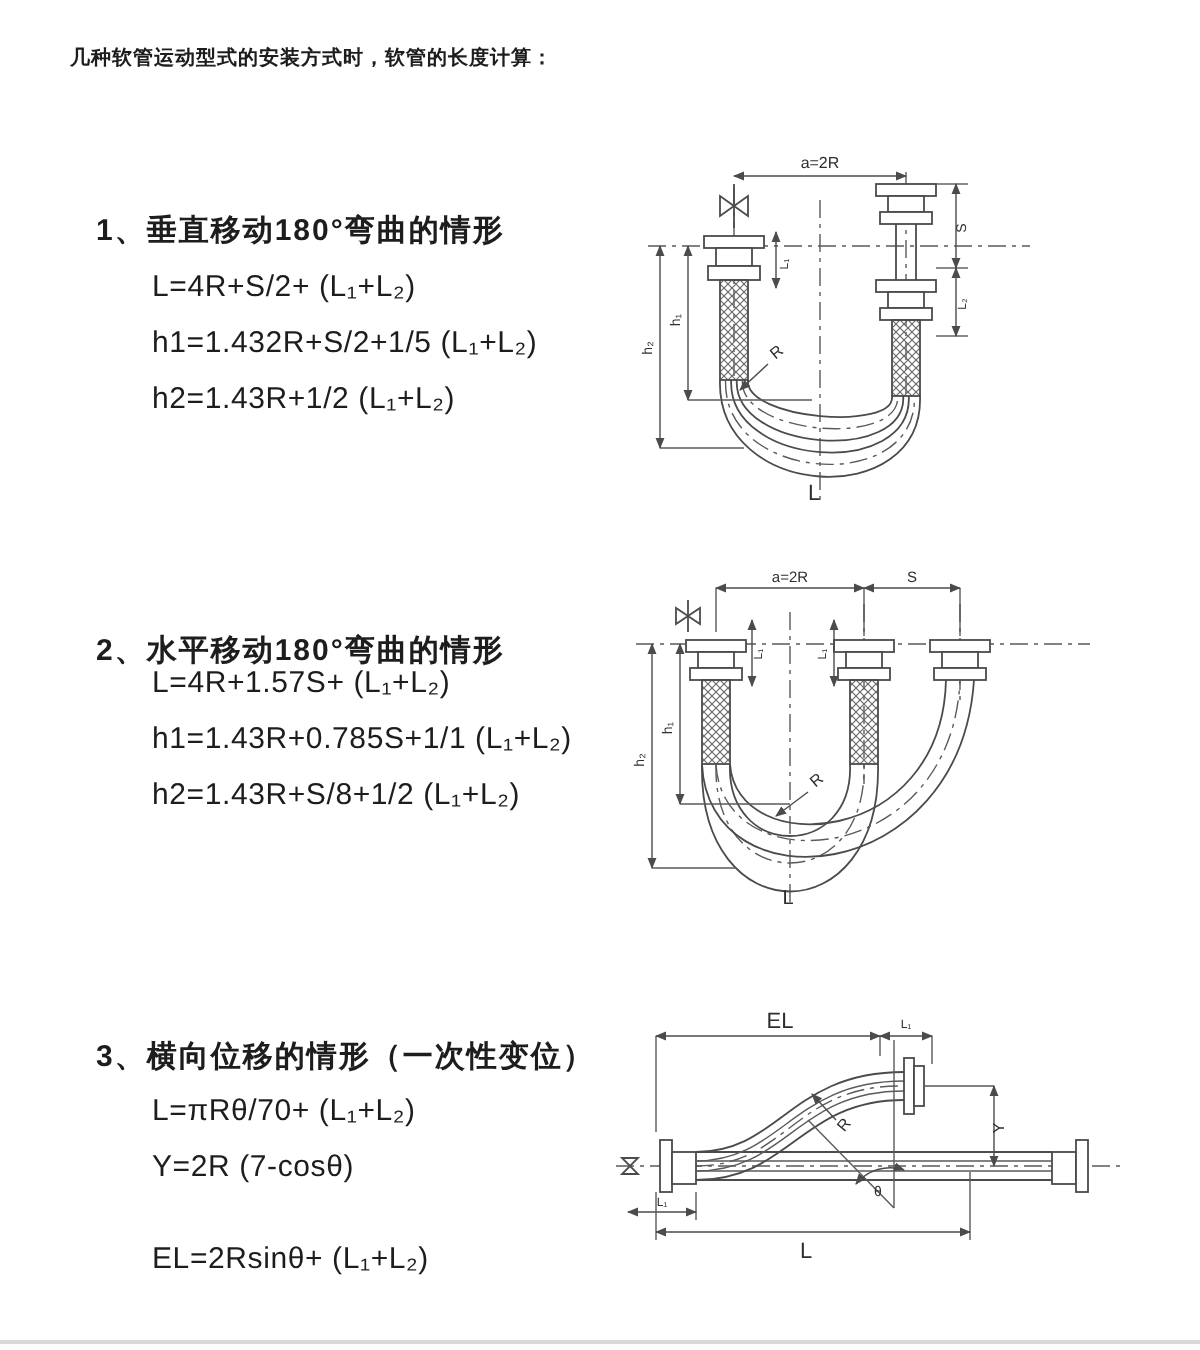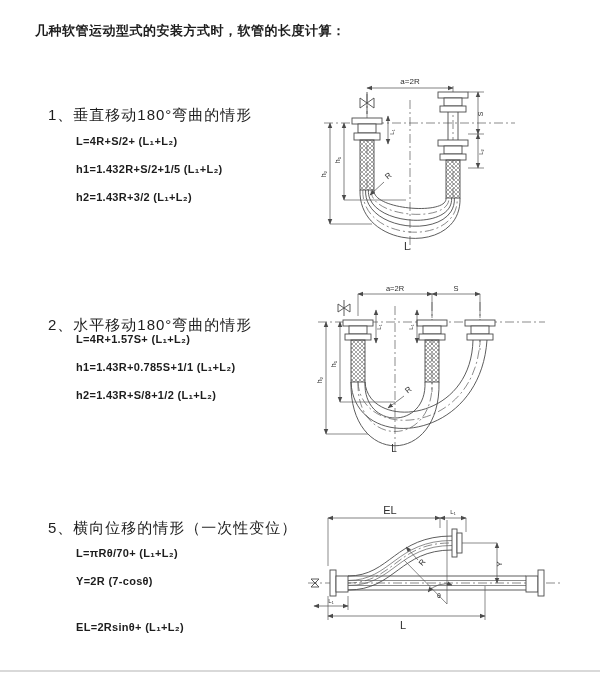--- a/index.html
+++ b/index.html
@@ -1,49 +1,49 @@
 <!DOCTYPE html>
 <html><head>
 <meta charset="utf-8">
 <style>
   html,body{margin:0;padding:0}
   body{
     width:600px;height:675px;position:relative;background:#ffffff;
     font-family:"Liberation Sans","DejaVu Sans",sans-serif;color:#1d1d1d;overflow:hidden;
   }
   .abs{position:absolute}
-  .page-title{font-size:13px;font-weight:700;letter-spacing:.5px;white-space:nowrap}
-  .sec-heading{font-size:15px;font-weight:400;letter-spacing:1px;white-space:nowrap}
-  .formula{font-size:11px;font-weight:700;letter-spacing:.3px;white-space:nowrap}
+  .page-title{font-size:10px;font-weight:700;letter-spacing:.5px;white-space:nowrap}
+  .sec-heading{font-size:15px;font-weight:700;letter-spacing:1px;white-space:nowrap}
+  .formula{font-size:15px;font-weight:400;letter-spacing:.3px;white-space:nowrap}
   svg{position:absolute;overflow:visible}
   svg text{font-family:"Liberation Sans","DejaVu Sans",sans-serif;fill:#2e2e2e}
   .ln{stroke:#4b4b4b;stroke-width:.9;fill:none}
   .thin{stroke:#5a5a5a;stroke-width:.7;fill:none}
   .dashdot{stroke:#5a5a5a;stroke-width:.7;fill:none;stroke-dasharray:9 3 2 3}
   .dimln{stroke:#4b4b4b;stroke-width:.7;fill:none}
   .fit{fill:#ffffff;stroke:#4b4b4b;stroke-width:.9}
   .hatched{stroke:#4b4b4b;stroke-width:.9}
   .bottom-rule{left:0;top:670px;width:600px;height:2px;background:#d9d9d9}
 </style>
 </head>
 <body>
 
 <div class="abs page-title" style="left:35px;top:22px">几种软管运动型式的安装方式时，软管的长度计算：</div>
 
 <div class="abs sec-heading" style="left:48px;top:106px">1、垂直移动180°弯曲的情形</div>
 <div class="abs formula" style="left:76px;top:135px">L=4R+S/2+ (L₁+L₂)</div>
 <div class="abs formula" style="left:76px;top:163px">h1=1.432R+S/2+1/5 (L₁+L₂)</div>
-<div class="abs formula" style="left:76px;top:191px">h2=1.43R+3/2 (L₁+L₂)</div>
+<div class="abs formula" style="left:76px;top:191px">h2=1.43R+1/2 (L₁+L₂)</div>
 
 <div class="abs sec-heading" style="left:48px;top:316px">2、水平移动180°弯曲的情形</div>
 <div class="abs formula" style="left:76px;top:333px">L=4R+1.57S+ (L₁+L₂)</div>
 <div class="abs formula" style="left:76px;top:361px">h1=1.43R+0.785S+1/1 (L₁+L₂)</div>
 <div class="abs formula" style="left:76px;top:389px">h2=1.43R+S/8+1/2 (L₁+L₂)</div>
 
-<div class="abs sec-heading" style="left:48px;top:519px">5、横向位移的情形（一次性变位）</div>
+<div class="abs sec-heading" style="left:48px;top:519px">3、横向位移的情形（一次性变位）</div>
 <div class="abs formula" style="left:76px;top:547px">L=πRθ/70+ (L₁+L₂)</div>
 <div class="abs formula" style="left:76px;top:575px">Y=2R (7-cosθ)</div>
 <div class="abs formula" style="left:76px;top:621px">EL=2Rsinθ+ (L₁+L₂)</div>
 
 <svg style="left:310px;top:72px" width="290" height="185" viewBox="0 0 290 185">
   <defs>
     <marker id="arr" viewBox="0 0 10 10" refX="9" refY="5" markerWidth="8" markerHeight="8" orient="auto-start-reverse">
         <path d="M0,1L10,5L0,9z" fill="#4b4b4b"></path>
       </marker>
     <pattern id="hatch" patternUnits="userSpaceOnUse" width="4" height="4">

